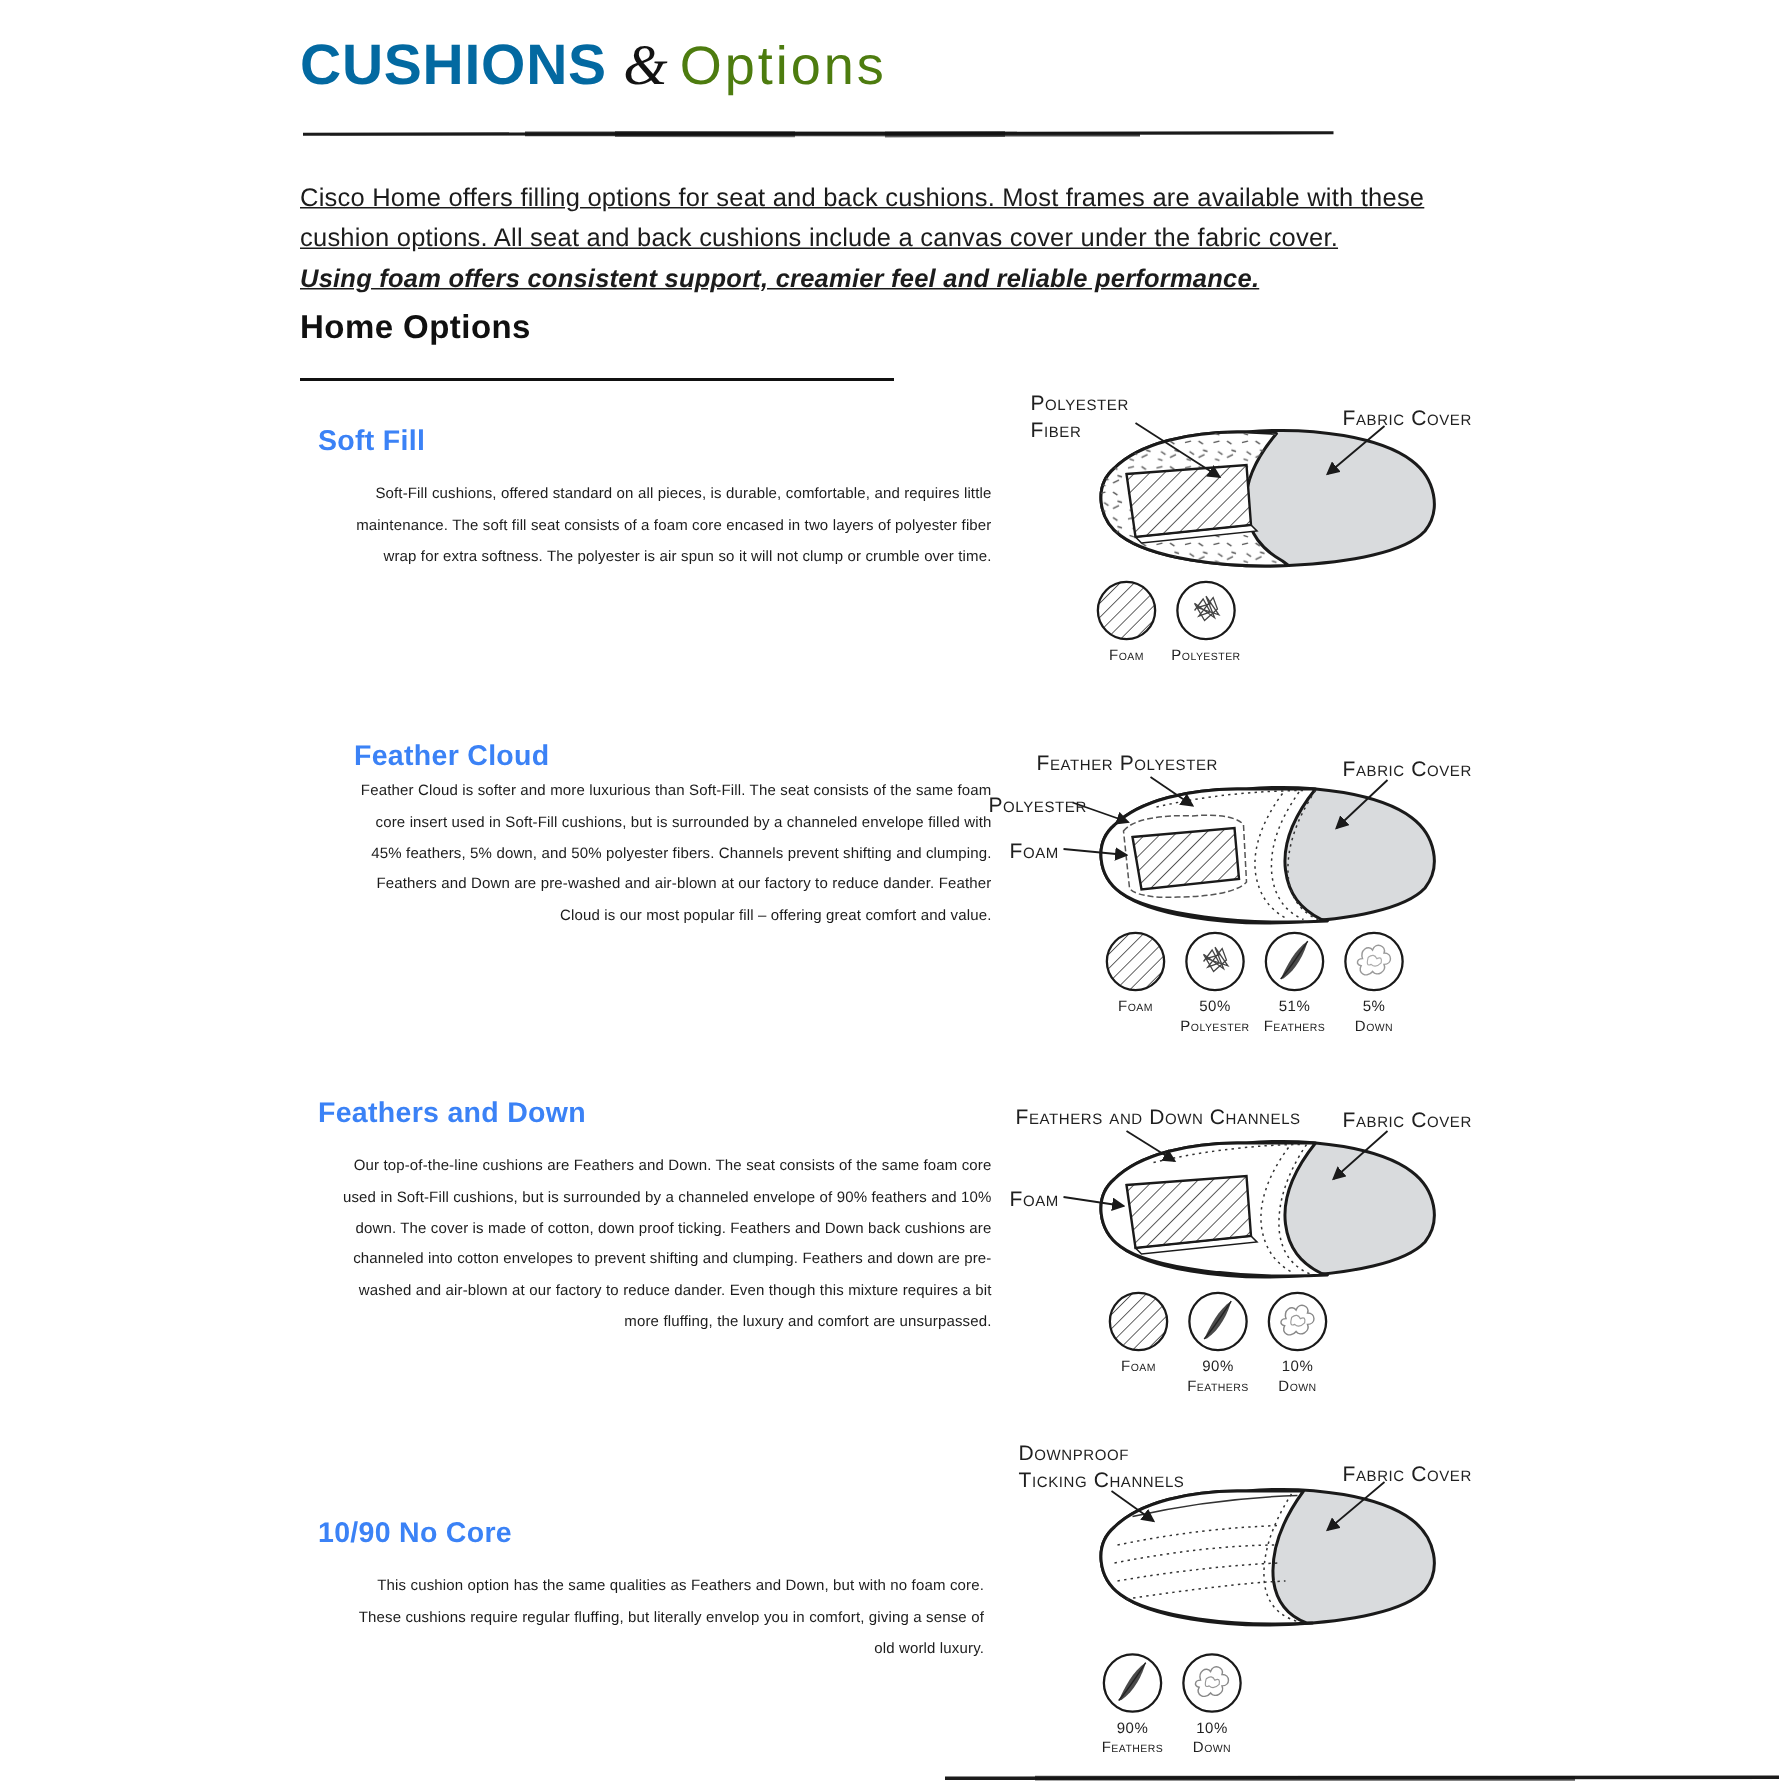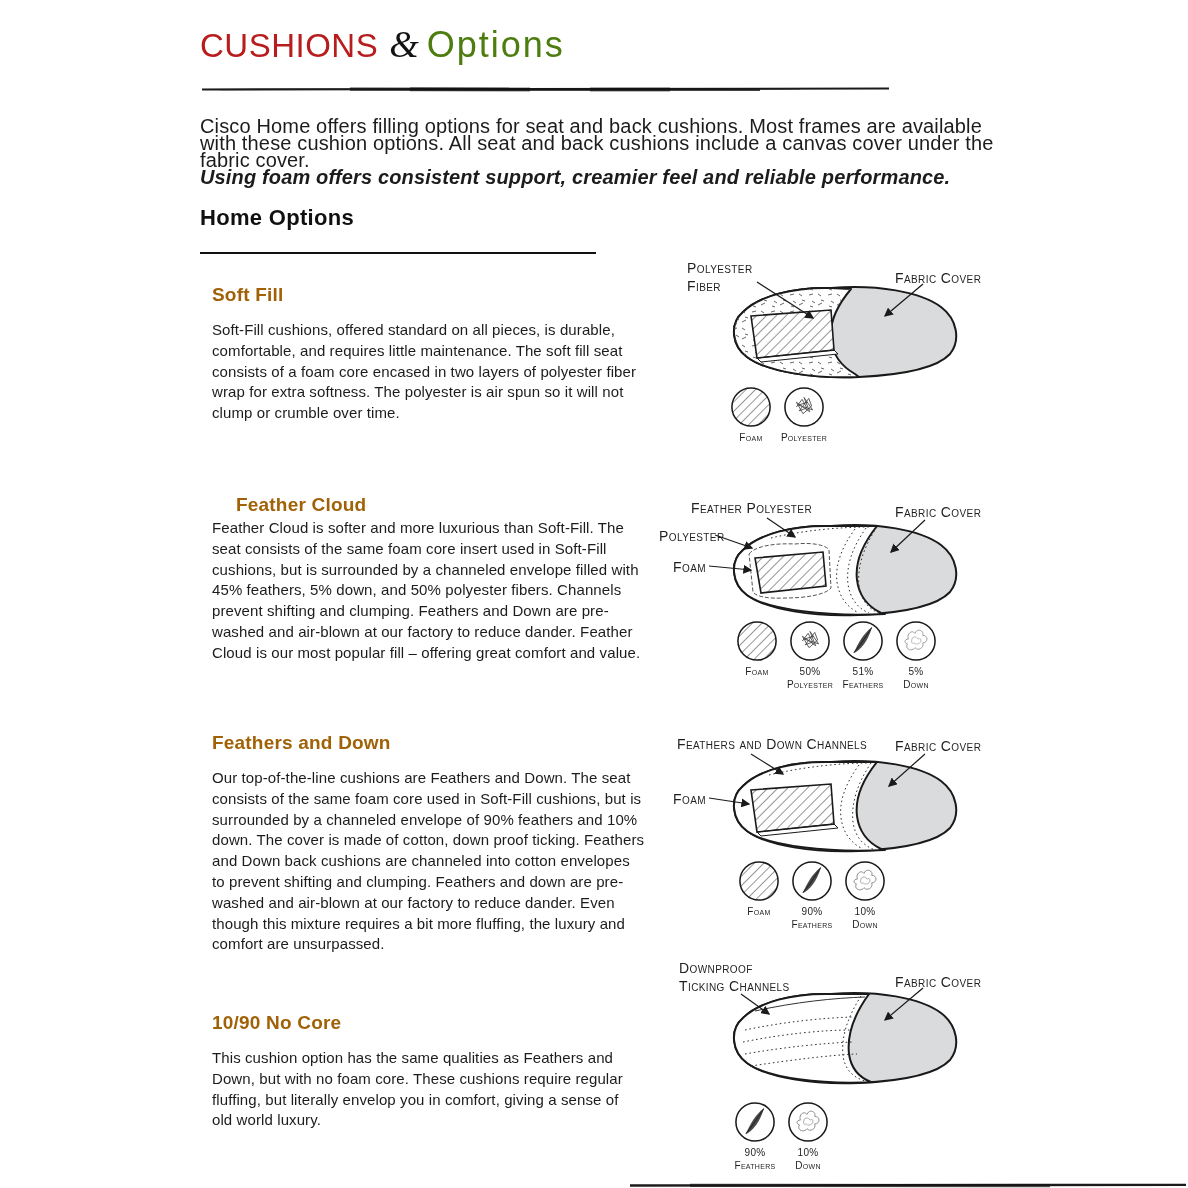--- a/index.html
+++ b/index.html
@@ -1,34 +1,34 @@
 <!DOCTYPE html>
 <html><head>
 <meta charset="utf-8">
 <style>
   html,body{margin:0;padding:0;background:#ffffff;}
   body{width:1188px;height:1188px;position:relative;overflow:hidden;
        font-family:"Liberation Sans",sans-serif;color:#1c1c1c;}
 
   
   .title-row{position:absolute;left:200px;top:22px;white-space:nowrap;display:flex;align-items:baseline;}
-  .title-strong{font-size:33px;font-weight:400;letter-spacing:.5px;color:#b91c1c;}
+  .title-strong{font-size:38px;font-weight:700;letter-spacing:.5px;color:#0369a1;}
   .title-amp{font-family:"Liberation Serif",serif;font-style:italic;font-size:38px;color:#131313;margin:0 8px 0 11px;}
   .title-light{font-size:36px;font-weight:300;letter-spacing:2px;color:#4d7c0f;}
 
   
-  .intro{position:absolute;left:200px;top:118px;width:800px;font-size:20px;line-height:17px;letter-spacing:.15px;}
+  .intro{position:absolute;left:200px;top:118px;width:800px;font-size:17px;line-height:27px;letter-spacing:.15px;text-decoration:underline;}
   .intro p{margin:0;}
   .intro .emph{font-weight:700;font-style:italic;}
 
   .h2{position:absolute;left:200px;top:205px;font-size:22px;font-weight:700;color:#101010;letter-spacing:.3px;margin:0;}
   .thin-rule{position:absolute;left:200px;top:252px;width:396px;height:2px;background:#111;}
 
-  .h3{position:absolute;font-size:19px;font-weight:700;color:#a16207;letter-spacing:.2px;margin:0;}
-  .body-col{position:absolute;left:212px;width:433px;font-size:15px;line-height:20.8px;letter-spacing:.1px;}
+  .h3{position:absolute;font-size:19px;font-weight:700;color:#3b82f6;letter-spacing:.2px;margin:0;}
+  .body-col{position:absolute;left:228px;width:433px;font-size:10px;line-height:20.8px;letter-spacing:.1px;text-align:right;}
   .body-col p{margin:0;}
 
   
   .diagram{position:absolute;left:655px;width:345px;}
   .diagram svg.cushion{position:absolute;left:0;top:0;}
   .callout{position:absolute;font-variant:small-caps;font-size:14px;letter-spacing:.4px;color:#1f1f1f;line-height:1.25;}
   .swatchrow{position:absolute;display:flex;gap:5px;}
   .swatch{display:flex;flex-direction:column;align-items:center;width:48px;}
   .swatch svg{width:42px;height:42px;}
   .swlabel{font-variant:small-caps;font-size:10px;letter-spacing:.3px;text-align:center;line-height:1.3;color:#1f1f1f;margin-top:3px;}

